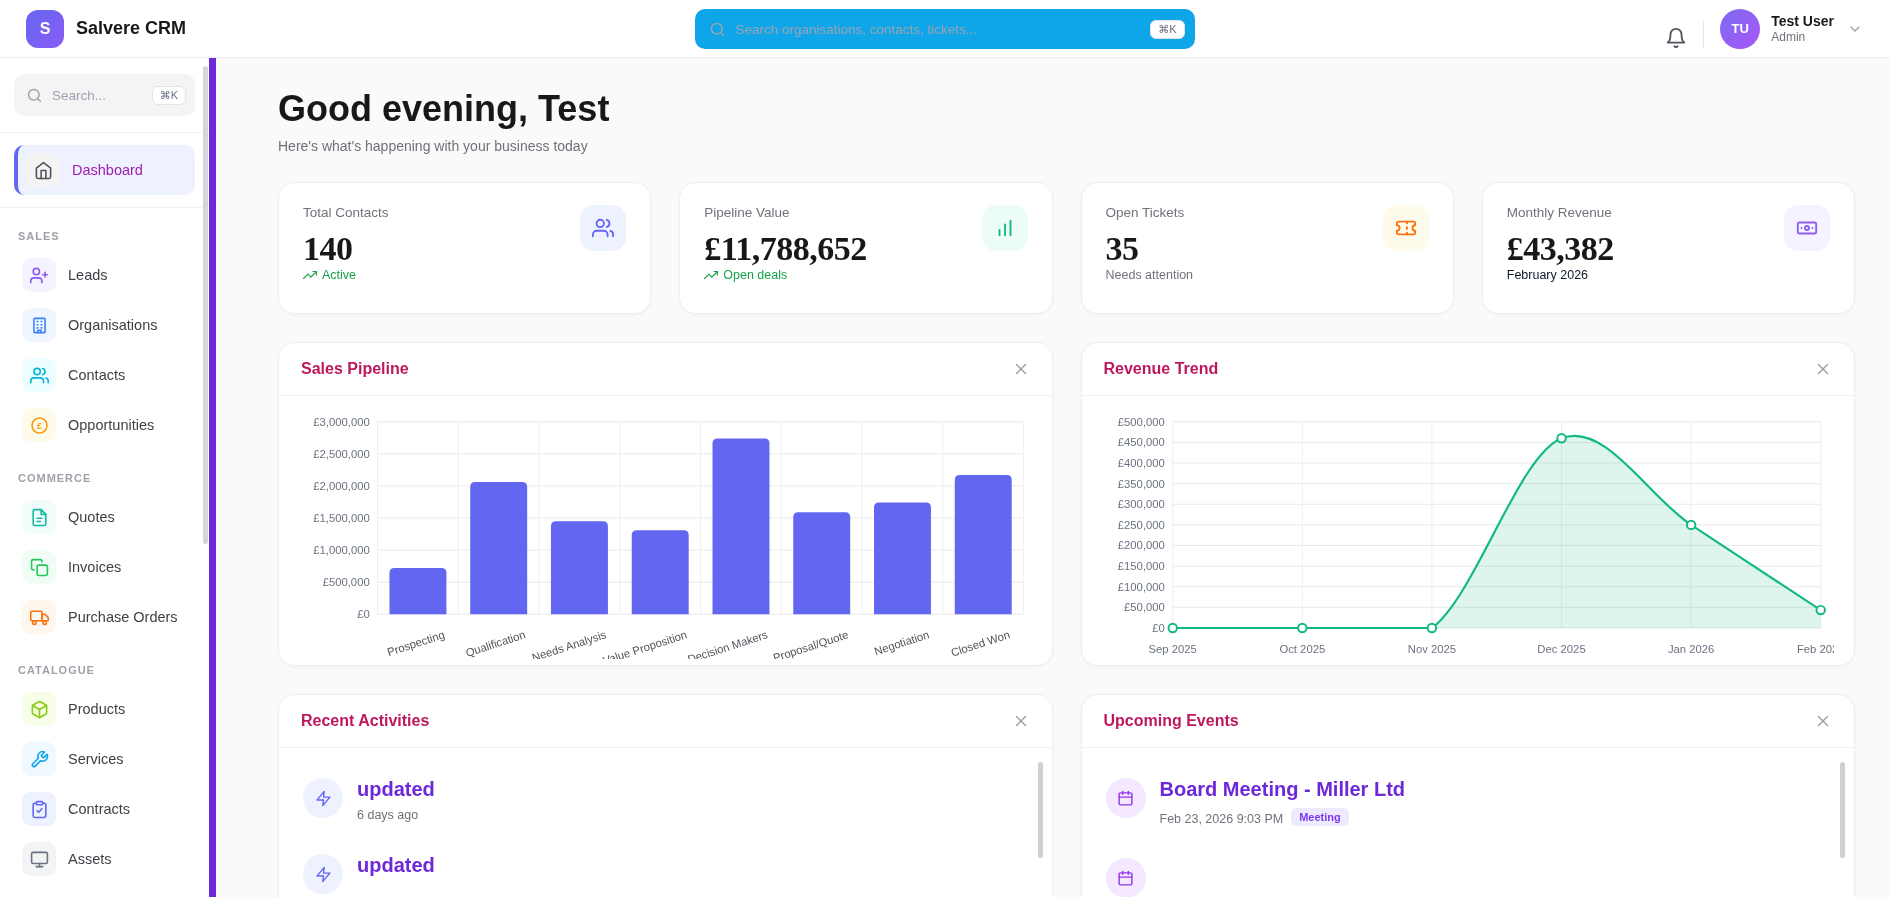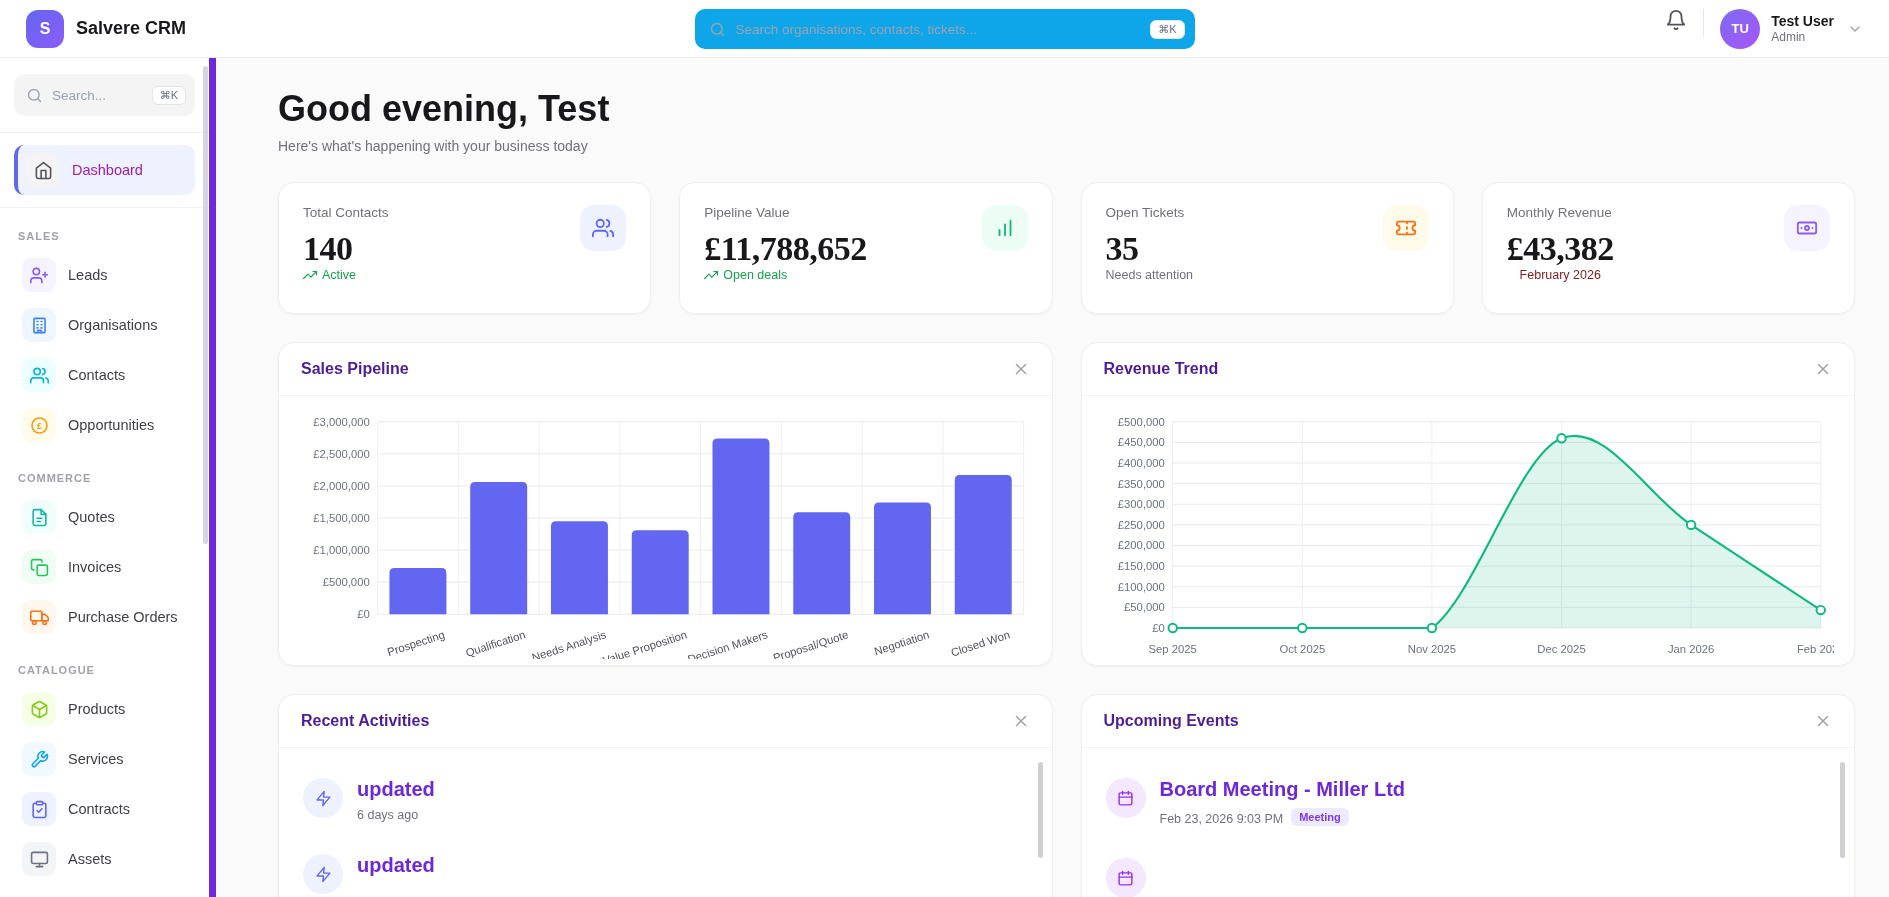--- a/index.html
+++ b/index.html
@@ -14,21 +14,21 @@
     background:linear-gradient(135deg,#6366f1,#8b5cf6); color:#fff; font-weight:700; font-size:16px;
     display:flex; align-items:center; justify-content:center; }
   .brand-name { font-size:18px; font-weight:700; }
   .gsearch { position:absolute; left:50%; top:9px; transform:translateX(-50%); width:500px; height:40px;
     background:#0ea5e9; border-radius:10px; display:flex; align-items:center; padding:0 10px 0 14px; gap:10px; }
   .gsearch input { flex:1; border:none; outline:none; background:transparent; font-size:13.5px; color:#3f3f46;
     font-family:inherit; }
   .gsearch input::placeholder { color:#9ca3af; }
   .kbd { background:#fff; border:1px solid #e4e4e7; border-radius:6px; padding:3px 7px; font-size:11px;
     color:#6b7280; line-height:1; white-space:nowrap; }
-  .top-right { margin-left:auto; display:flex; align-items:flex-start; gap:16px; }
+  .top-right { margin-left:auto; display:flex; align-items:flex-end; gap:16px; }
   .icon { display:inline-flex; align-items:center; justify-content:center; }
   .icon svg { width:100%; height:100%; }
   .bell-btn { width:22px; height:22px; color:#52525b; background:none; border:none; cursor:pointer; }
   .vdiv { width:1px; height:28px; background:#e7e7ea; }
   .userchip { display:flex; align-items:center; gap:11px; cursor:pointer; }
   .avatar { width:40px; height:40px; border-radius:50%; background:linear-gradient(135deg,#7c6cf0,#a855f7);
     color:#fff; font-size:13px; font-weight:700; display:flex; align-items:center; justify-content:center; }
   .uname { font-size:14px; font-weight:600; line-height:1.2; }
   .urole { font-size:12px; color:#71717a; }
   .chev { width:16px; height:16px; color:#9ca3af; margin-left:2px; }
@@ -63,21 +63,21 @@
   .s-label { font-size:13.5px; color:#71717a; font-weight:500; }
   .s-value { font-size:34px; font-weight:700; margin:10px 0 0; letter-spacing:-0.5px;font-family:Liberation Serif, serif; }
   .s-footer { font-size:12.5px; display:flex; align-items:center; gap:5px; }
   .trend-ic { width:14px; height:14px; }
   .s-chip { width:46px; height:46px; border-radius:14px; display:flex; align-items:center; justify-content:center; flex:none; }
   .s-chip svg { width:22px; height:22px; }
 
   .panel-row { display:grid; grid-template-columns:1fr 1fr; gap:28px; margin-top:28px; }
   .panel { background:#fff; border:1px solid #efeff1; border-radius:16px; box-shadow:0 1px 3px rgba(16,24,40,.04); overflow:hidden; position:relative; }
   .panel-hd { display:flex; align-items:center; justify-content:space-between; padding:17px 22px; border-bottom:1px solid #f2f2f4; }
-  .panel-title { font-size:16px; font-weight:700; color:#4c1d95; }
+  .panel-title { font-size:16px; font-weight:700; color:#be185d; }
   .close-btn { width:18px; height:18px; color:#a1a1aa; background:none; border:none; cursor:pointer; }
   .chart-body { padding:14px 20px 6px; }
   .chart-body svg { width:100%; height:auto; display:block; }
   .tick { font-size:11.5px; fill:#6b7280; font-family:"Liberation Sans",sans-serif; }
   .cat { font-size:11.5px; fill:#52525b; font-family:"Liberation Sans",sans-serif; }
 
   .bottom-row { display:grid; grid-template-columns:1fr 1fr; gap:28px; margin-top:28px; }
   .list-body { padding:14px 24px 0; position:relative; height:188px; overflow:hidden; }
   .list-scrollbar { position:absolute; right:9px; top:14px; width:5px; height:96px; border-radius:3px; background:#cfcfd4; }
   .list-item { display:flex; gap:14px; padding:16px 0; }
@@ -337,21 +337,21 @@
           <svg viewBox="0 0 24 24" fill="none" stroke="currentColor" stroke-width="2" stroke-linecap="round" stroke-linejoin="round">
             <path d="M2 9a3 3 0 0 1 0 6v2a2 2 0 0 0 2 2h16a2 2 0 0 0 2-2v-2a3 3 0 0 1 0-6V7a2 2 0 0 0-2-2H4a2 2 0 0 0-2 2z"></path>
             <path d="M13 5v2M13 11v2M13 17v2" stroke-dasharray="2 2"></path>
           </svg>
         </div>
     </div>
     <div class="scard">
       <div>
         <div class="s-label">Monthly Revenue</div>
         <div class="s-value">£43,382</div>
-        <div class="s-footer" style="color: #7f1d1d; justify-content: center;">
+        <div class="s-footer" style="color: #0f172a;">
           <span>February 2026</span>
         </div>
       </div>
       <div class="s-chip" style="background: rgb(245, 243, 255); color: rgb(139, 92, 246);">
           <svg viewBox="0 0 24 24" fill="none" stroke="currentColor" stroke-width="2" stroke-linecap="round" stroke-linejoin="round">
             <rect x="2" y="6" width="20" height="12" rx="2"></rect>
             <circle cx="12" cy="12" r="2.2"></circle>
             <path d="M6 12h.01M18 12h.01"></path>
           </svg>
         </div>

